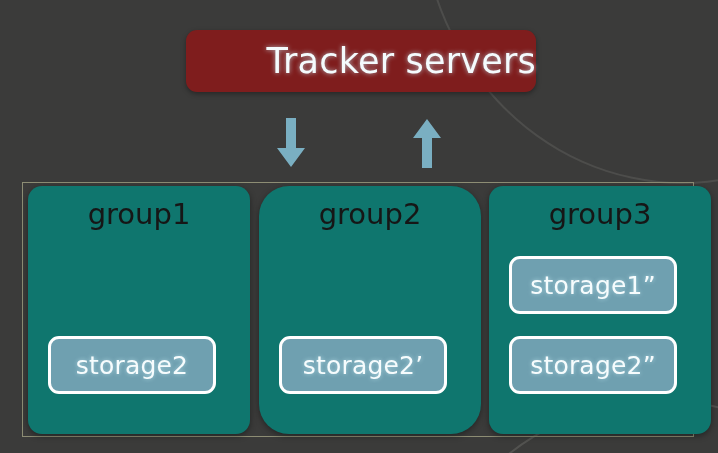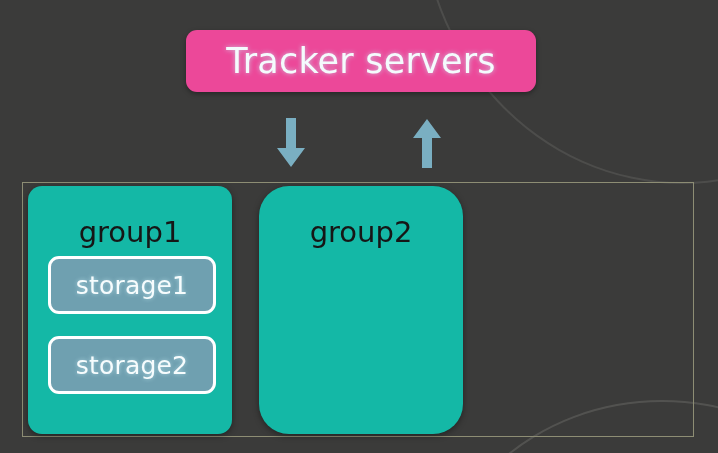--- a/index.html
+++ b/index.html
@@ -38,26 +38,26 @@
     border-color: rgba(130,130,124,0.34);
   }
 
   
   .tracker-box {
     position: absolute;
     left: 186px;
     top: 30px;
     width: 350px;
     height: 62px;
-    background: #ec4899;
+    background: #7f1d1d;
     border-radius: 11px;
     box-shadow: 0 2px 5px rgba(0,0,0,0.35);
     display: flex;
     align-items: center;
-    justify-content: center;
+    justify-content: flex-end;
   }
   .tracker-label {
     color: #f4fbfd;
     font-size: 35px;
     letter-spacing: 0.2px;
     text-shadow: 0 0 5px rgba(200,235,245,0.75);
     white-space: nowrap;
   }
 
   
@@ -77,27 +77,27 @@
     width: 672px;
     height: 255px;
     border: 1px solid #8d8d74;
     box-sizing: border-box;
   }
 
   
   .group-panel {
     position: absolute;
     top: 186px;
-    width: 204px;
+    width: 222px;
     height: 248px;
-    background: #14b8a6;
+    background: #0f766e;
     border-radius: 14px;
     box-shadow: 0 2px 6px rgba(0,0,0,0.40);
     box-sizing: border-box;
-    padding-top: 26px;
+    padding-top: 8px;
   }
   .group-panel.g1 { left: 28px; }
   .group-panel.g2 { left: 259px; border-radius: 30px; }
   .group-panel.g3 { left: 489px; }
 
   .group-title {
     text-align: center;
     color: #161616;
     font-size: 29px;
     line-height: 40px;
@@ -149,26 +149,35 @@
   <div class="arrow arrow-up">
     <svg width="30" height="50" viewBox="0 0 30 50">
       <polygon points="15,1 29,20 20,20 20,50 10,50 10,20 1,20" fill="#7aafc2"></polygon>
     </svg>
   </div>
 
   <div class="groups-frame"></div>
 
   <div class="group-panel g1">
     <div class="group-title">group1</div>
-    <div class="storage-box s1">
-      <span class="storage-label">storage1</span>
-    </div>
     <div class="storage-box s2">
       <span class="storage-label">storage2</span>
     </div>
   </div>
 
   <div class="group-panel g2">
     <div class="group-title">group2</div>
+    <div class="storage-box s2">
+      <span class="storage-label">storage2’</span>
+    </div>
   </div>
 
+  <div class="group-panel g3">
+    <div class="group-title">group3</div>
+    <div class="storage-box s1">
+      <span class="storage-label">storage1”</span>
+    </div>
+    <div class="storage-box s2">
+      <span class="storage-label">storage2”</span>
+    </div>
+  </div>
 
 </div>
 
 </body></html>

